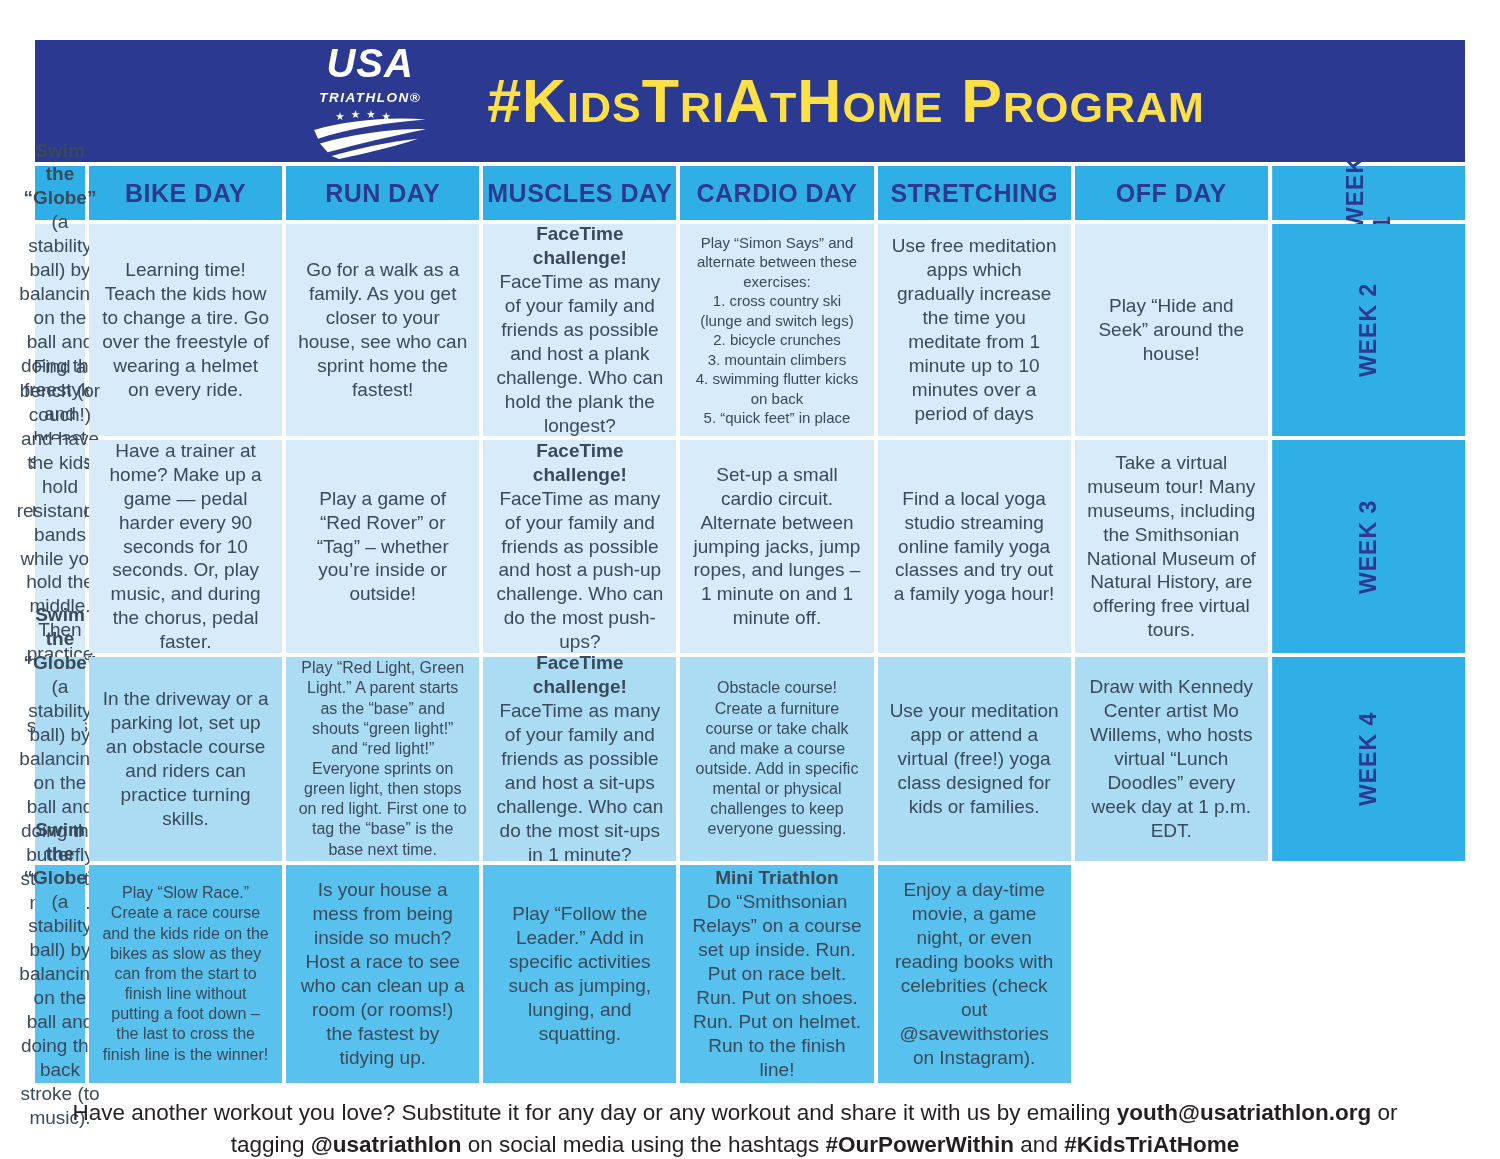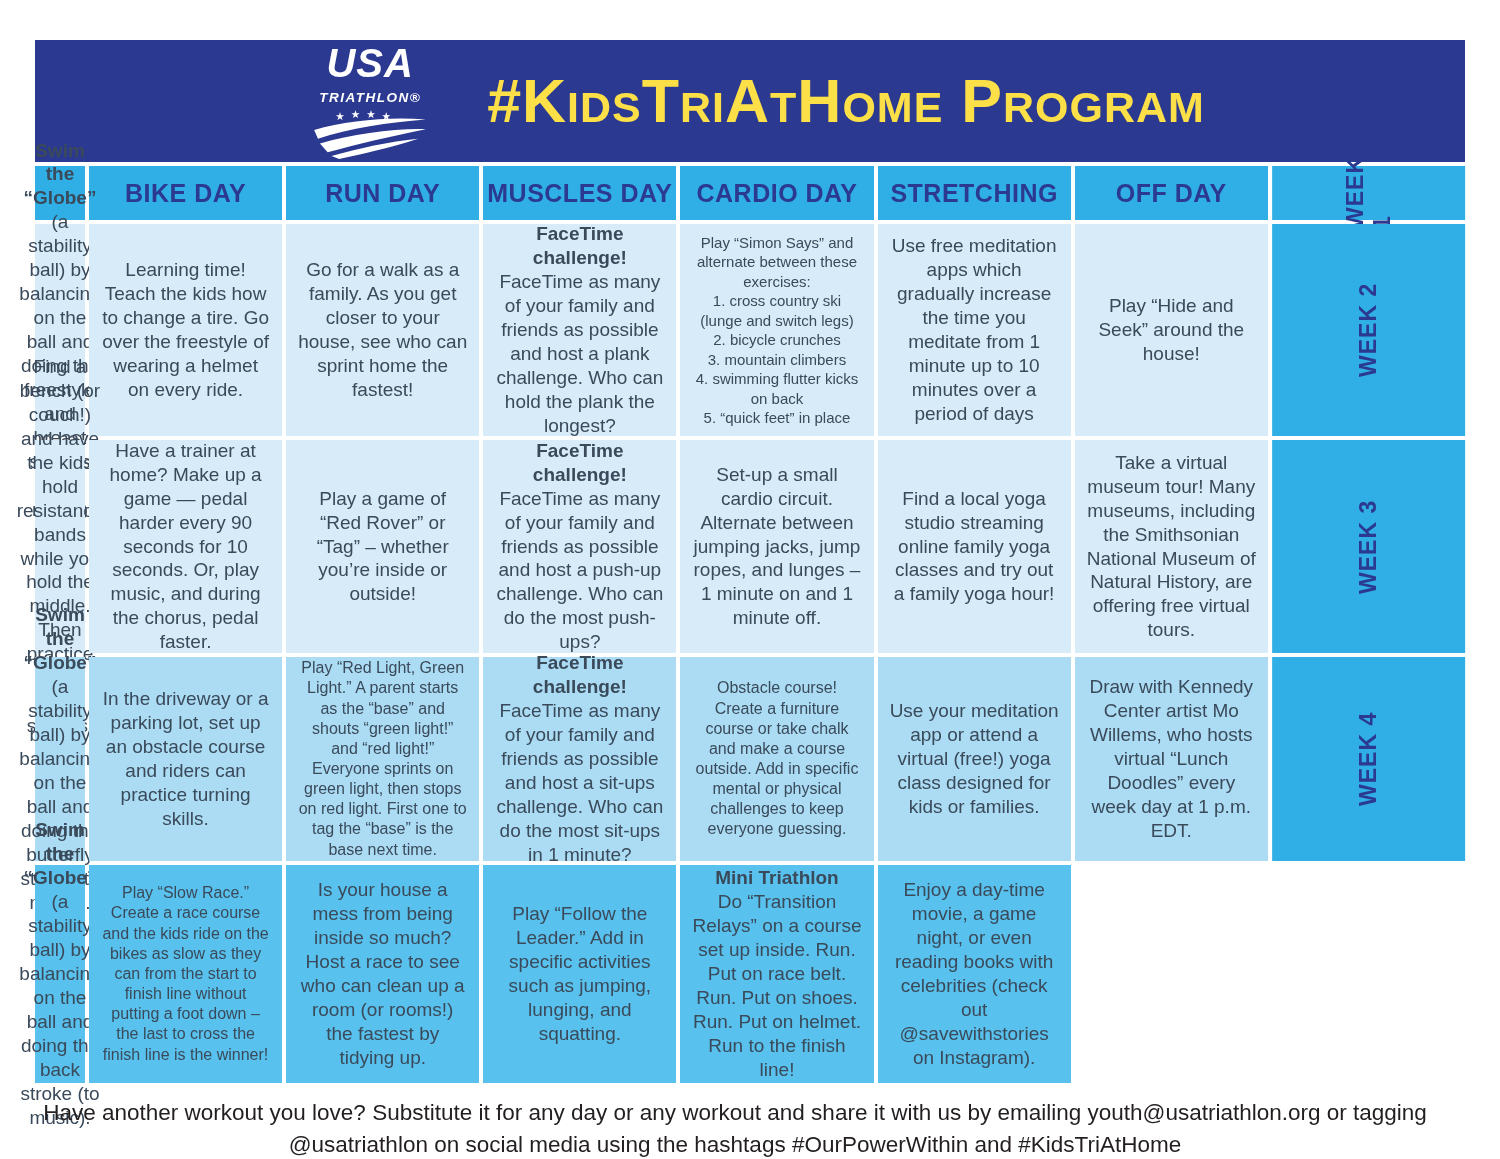--- a/index.html
+++ b/index.html
@@ -31,21 +31,21 @@
   .rw4 { background:#58C1ED; }
   .c .lead { display:block; font-weight:700; }
   .c .lead:empty { display:none; }
   .c .body { display:block; white-space:pre-line; }
   .c.sm { font-size:16px; }
   .c.xs { font-size:15px; line-height:1.3; }
 
   
   .footer { width:1400px; margin:14px auto 0; text-align:center; font-size:22.5px;
             line-height:1.42; color:#231F20; }
-  .footer .b { font-weight:400; }
+  .footer .b { font-weight:700; }
 </style>
 </head>
 <body>
 
 <div class="page">
 
   <div class="banner">
     <div class="logo">
       <div class="logo-usa">USA</div>
       <div class="logo-tri">TRIATHLON®</div>
@@ -210,21 +210,21 @@
         </div>
       </div>
     <div class="c rw4">
         <div>
           <span class="body">Play “Follow the Leader.” Add in specific activities such as jumping, lunging, and squatting.</span>
         </div>
       </div>
     <div class="c rw4">
         <div>
           <span class="lead">Mini Triathlon</span>
-          <span class="body">Do “Transition Relays” on a course set up inside. Run. Put on race belt. Run. Put on shoes. Run. Put on helmet. Run to the finish line!</span>
+          <span class="body">Do “Smithsonian Relays” on a course set up inside. Run. Put on race belt. Run. Put on shoes. Run. Put on helmet. Run to the finish line!</span>
         </div>
       </div>
     <div class="c rw4">
         <div>
           <span class="body">Enjoy a day-time movie, a game night, or even reading books with celebrities (check out @savewithstories on Instagram).</span>
         </div>
       </div>
   </div>
 
   <p class="footer"><span>Have another workout you love? Substitute it for any day or any workout and share it with us by emailing </span><span class="b">youth@usatriathlon.org</span><span> or tagging </span><span class="b">@usatriathlon</span><span> on social media using the hashtags </span><span class="b">#OurPowerWithin</span><span> and </span><span class="b">#KidsTriAtHome</span></p>

